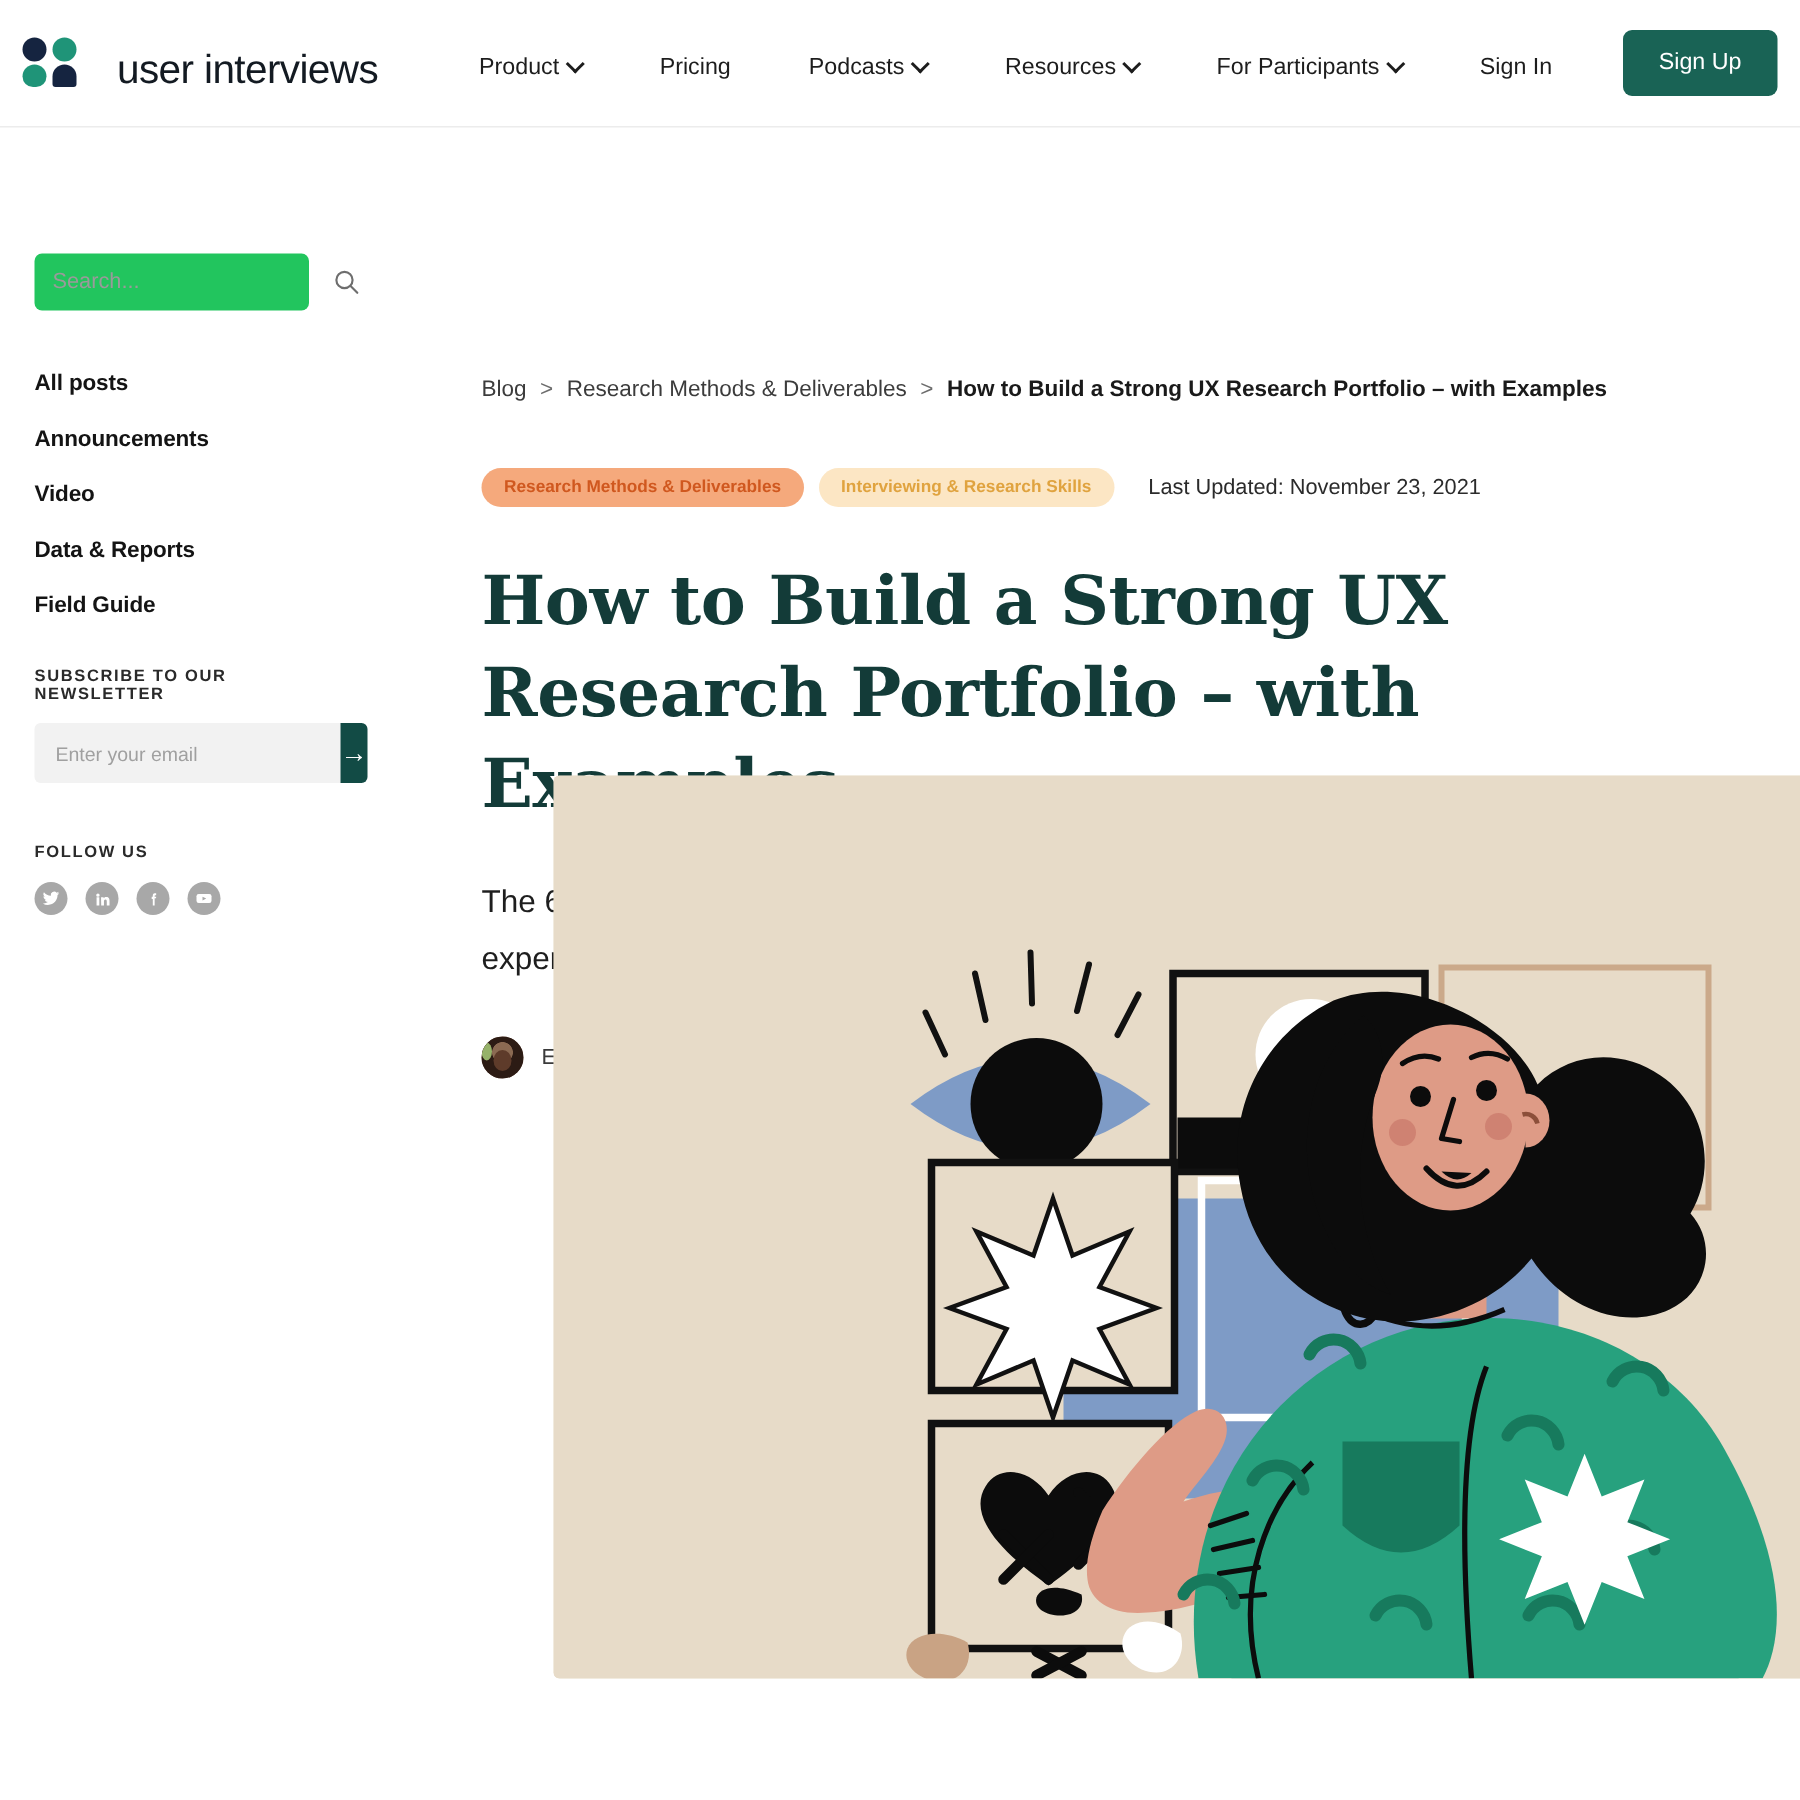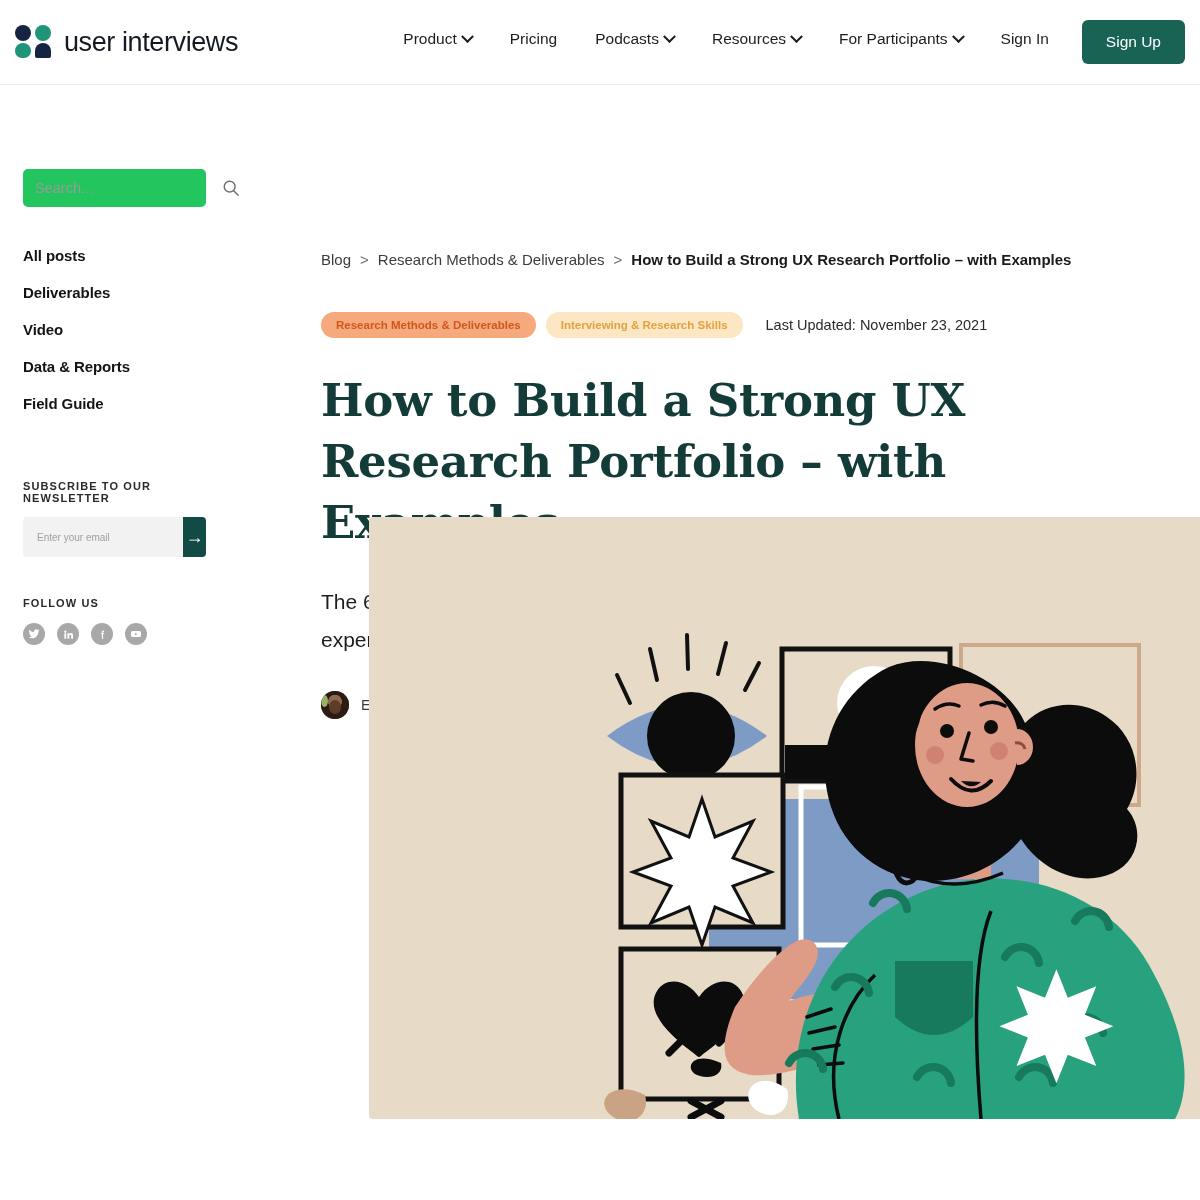--- a/index.html
+++ b/index.html
@@ -15,23 +15,23 @@
   .site-header {
     position: relative;
     height: 85px;
     width: 1200px;
     background: #ffffff;
     border-bottom: 1px solid #ececec;
     display: flex;
     align-items: center;
   }
   .brand {
-    display: flex; align-items: center;
+    display: flex; align-items: flex-end;
     margin-left: 14px;
-    gap: 10px;
+    gap: 24px;
     cursor: pointer;
   }
   .logo-mark {
     width: 40px; height: 40px;
     position: relative;
     flex: none;
   }
   .logo-mark .lg { position: absolute; }
   .lg-tl { left: 1px;  top: 3px;  width: 16px; height: 16px; background: #152440; border-radius: 50%; }
   .lg-tr { left: 21px; top: 3px;  width: 16px; height: 16px; background: #1F9478; border-radius: 50%; }
@@ -39,24 +39,24 @@
   .lg-br { left: 21px; top: 21px; width: 16px; height: 15px; background: #152440; border-radius: 8px 8px 2px 2px; }
   .brand-name {
     font-size: 27px;
     color: #131A22;
     letter-spacing: -0.4px;
     font-weight: 400;
   }
 
   .main-nav {
     display: flex;
-    align-items: flex-start;
+    align-items: flex-end;
     margin-left: auto;
     margin-right: 15px;
-    gap: 4px;
+    gap: 18px;
   }
   .nav-item {
     display: flex; align-items: center; gap: 6px;
     font-size: 15.5px;
     color: #1D1D1D;
     padding: 10px 17px;
     cursor: pointer;
     white-space: nowrap;
   }
   .caret {
@@ -120,31 +120,31 @@
     letter-spacing: -0.1px;
   }
 
   .section-label {
     font-size: 11px;
     font-weight: bold;
     letter-spacing: 1.1px;
     color: #2A2A2A;
     text-transform: uppercase;
   }
-  .newsletter { margin-top: 58px; }
+  .newsletter { margin-top: 23px; }
   .newsletter .section-label { margin-bottom: 13px; }
   .email-row { display: flex; width: 183px; height: 40px; }
   .email-input {
     flex: 1;
     background: #F2F2F2;
     border: none; outline: none;
     border-radius: 4px 0 0 4px;
     padding: 0 14px;
     font-family: "Liberation Sans", sans-serif;
-    font-size: 10px;
+    font-size: 13px;
     color: #4c1d95;
   }
   .email-input::placeholder { color: #A0A0A0; }
   .email-submit {
     width: 44px;
     background: #124B45;
     border: none;
     border-radius: 0 4px 4px 0;
     color: #fff;
     font-size: 18px;
@@ -300,21 +300,21 @@
     <div class="search-box">
       <input class="search-input" type="text" placeholder="Search..." style="">
       <svg class="search-icon" viewBox="0 0 20 20">
         <circle cx="8.5" cy="8.5" r="6" fill="none" stroke="#6E6E6E" stroke-width="1.6"></circle>
         <line x1="13" y1="13" x2="18" y2="18" stroke="#6E6E6E" stroke-width="1.6" stroke-linecap="round"></line>
       </svg>
     </div>
 
     <nav class="side-nav">
       <div class="side-nav-item">All posts</div>
-      <div class="side-nav-item">Deliverables</div>
+      <div class="side-nav-item">Announcements</div>
       <div class="side-nav-item">Video</div>
       <div class="side-nav-item">Data &amp; Reports</div>
       <div class="side-nav-item">Field Guide</div>
     </nav>
 
     <div class="newsletter">
       <div class="section-label">SUBSCRIBE TO OUR NEWSLETTER</div>
       <div class="email-row">
         <input class="email-input" type="text" placeholder="Enter your email" style="">
         <button class="email-submit">

